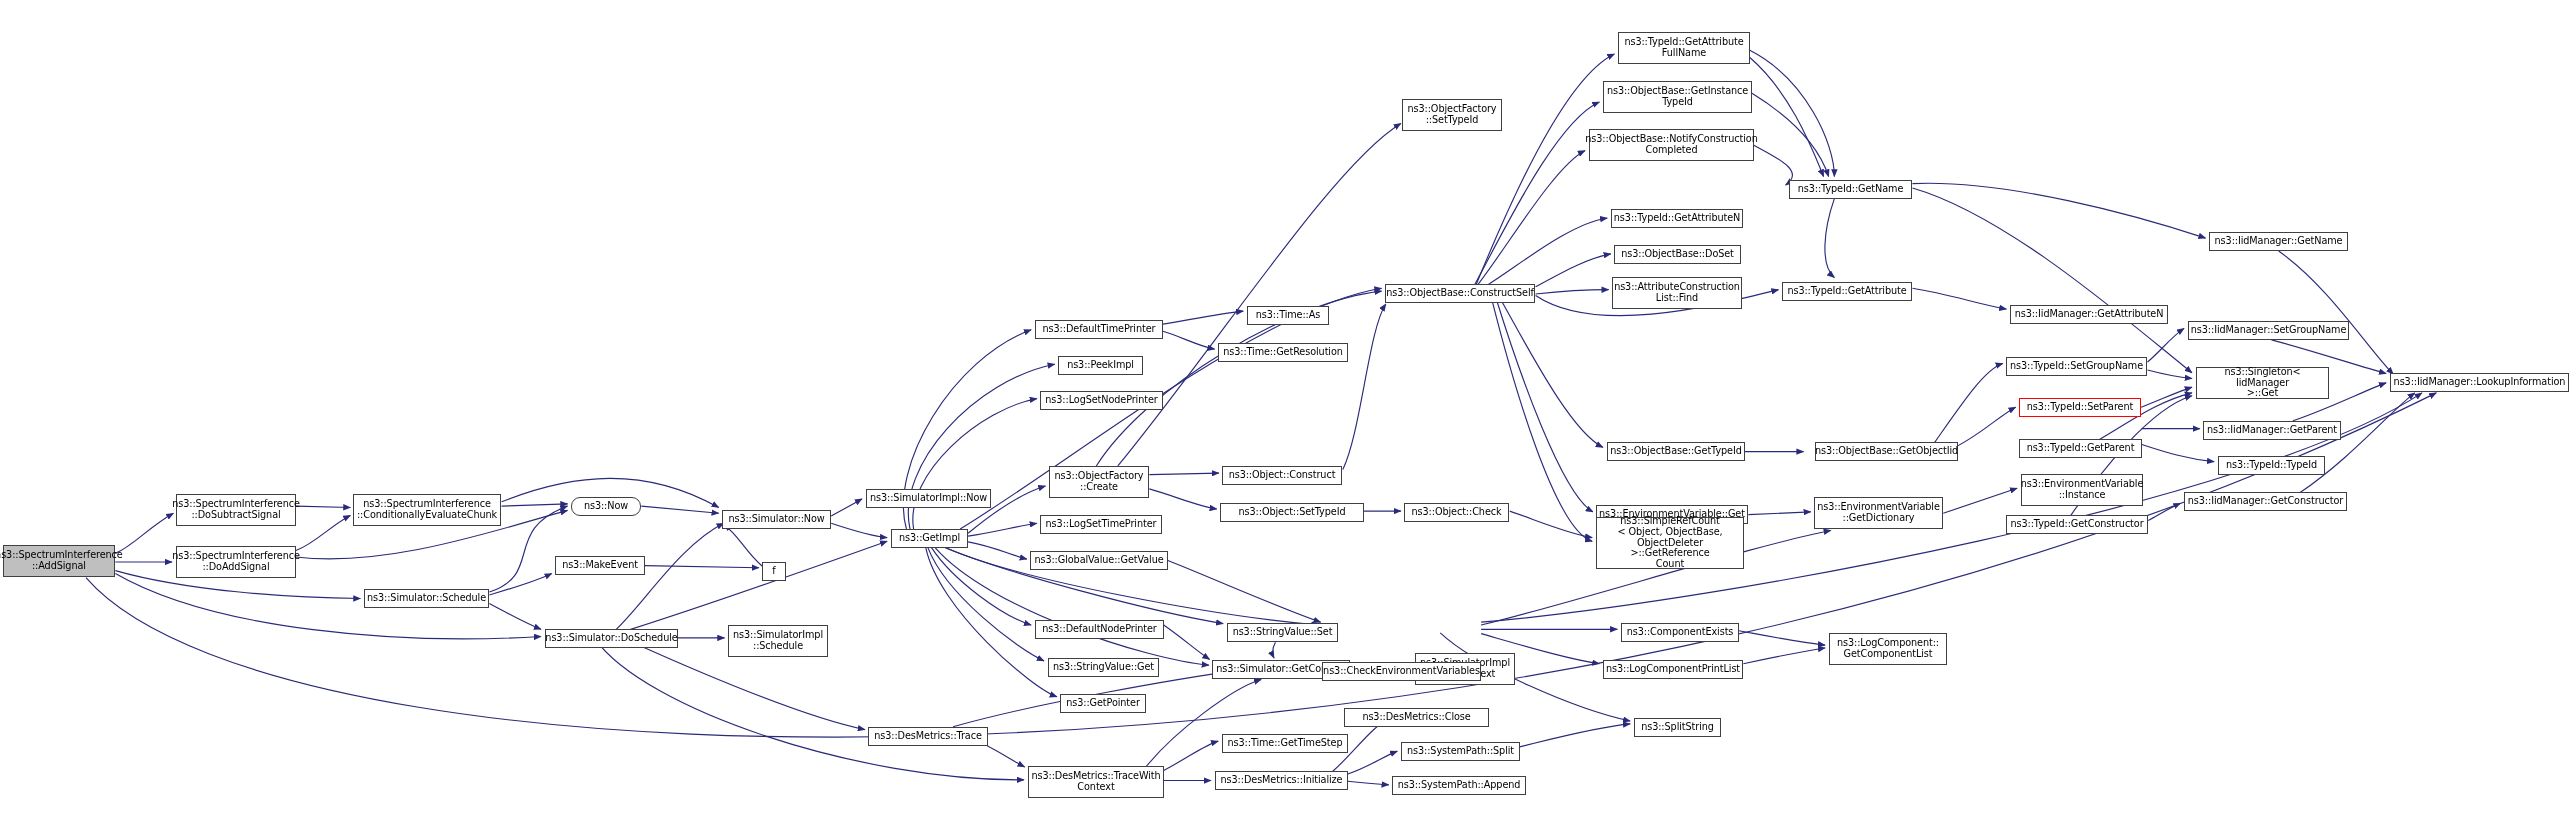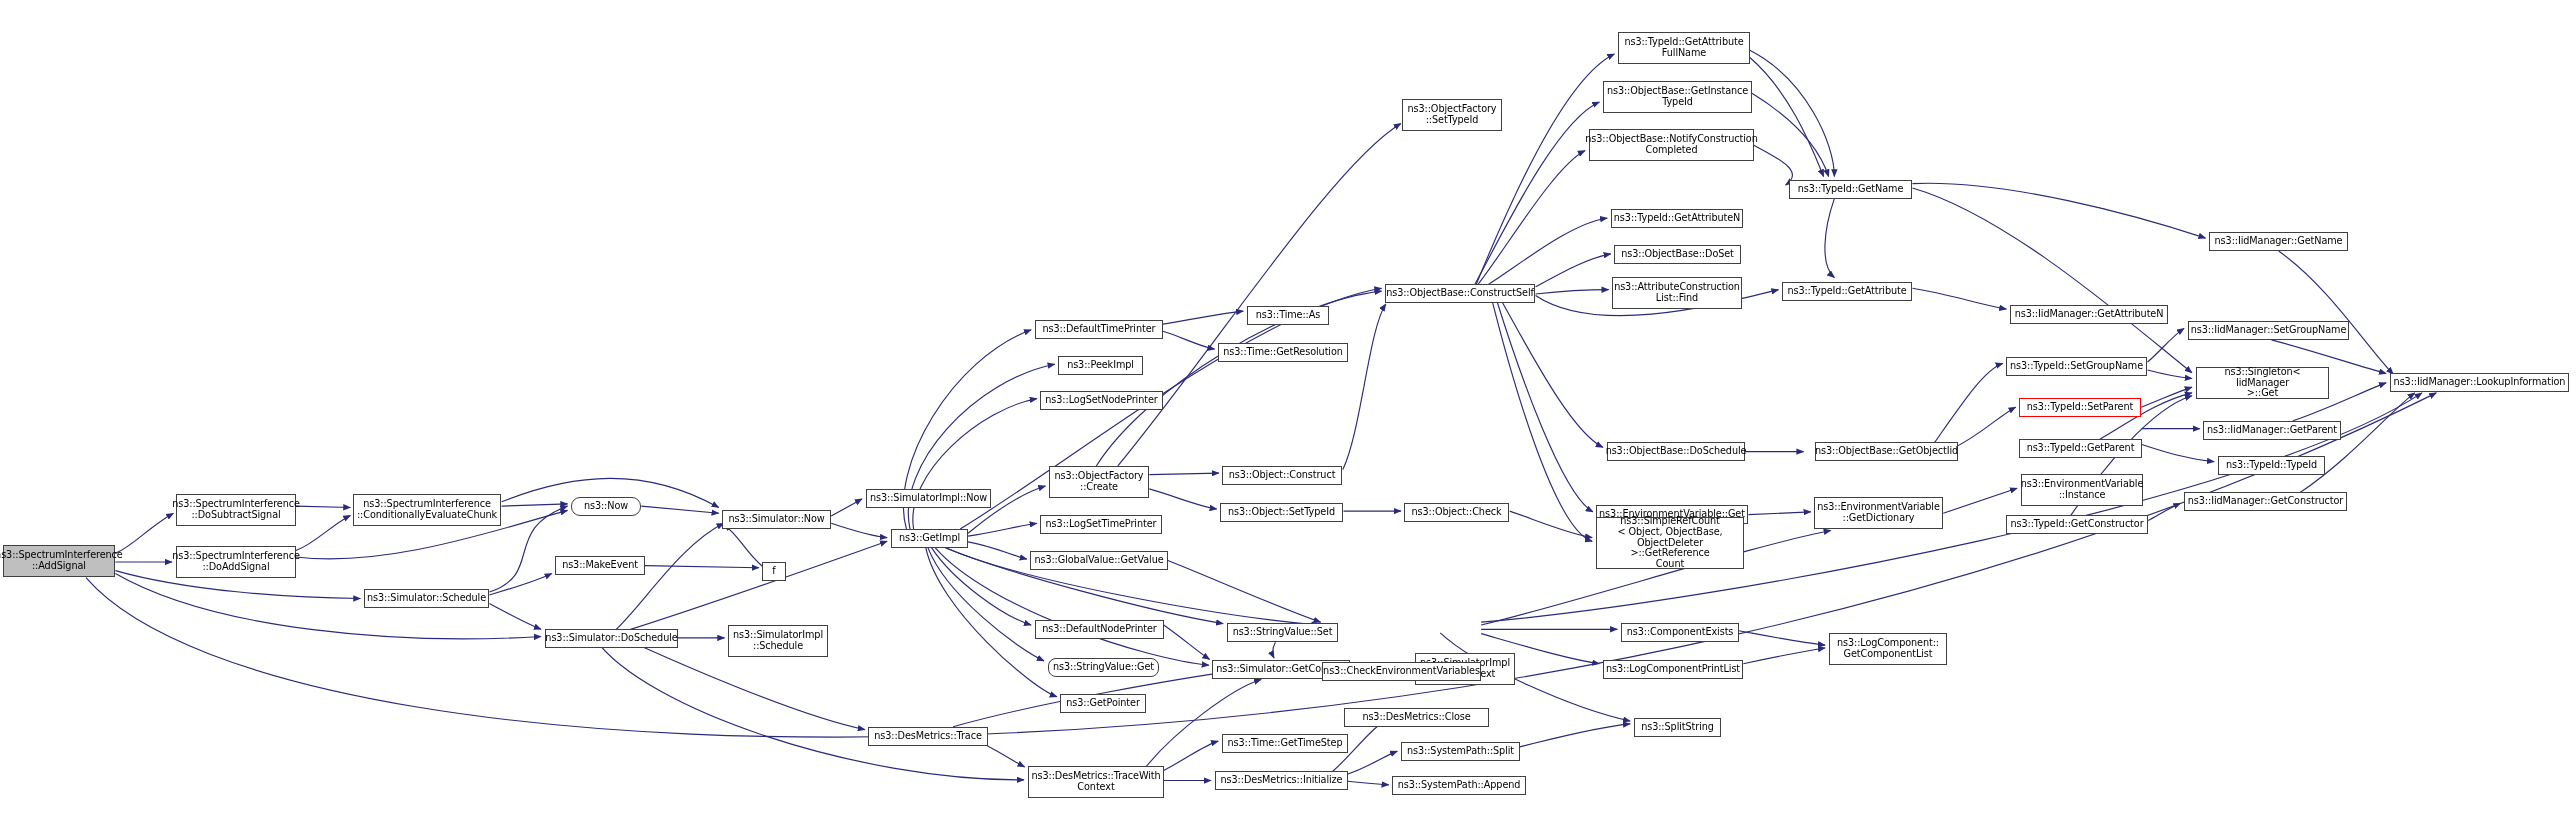--- a/index.html
+++ b/index.html
@@ -168,26 +168,26 @@
       <div class="node" style="left: 1028px; top: 766px; width: 136px; height: 32px;">ns3::DesMetrics::TraceWith
 Context</div>
       <div class="node" style="left: 1035px; top: 320px; width: 128px; height: 18.6px;">ns3::DefaultTimePrinter</div>
       <div class="node" style="left: 1058px; top: 356px; width: 85px; height: 18.6px;">ns3::PeekImpl</div>
       <div class="node" style="left: 1040px; top: 391px; width: 123px; height: 18.6px;">ns3::LogSetNodePrinter</div>
       <div class="node" style="left: 1049px; top: 466px; width: 100px; height: 32px;">ns3::ObjectFactory
 ::Create</div>
       <div class="node" style="left: 1040px; top: 515px; width: 122px; height: 18.6px;">ns3::LogSetTimePrinter</div>
       <div class="node" style="left: 1030px; top: 551px; width: 138px; height: 18.6px;">ns3::GlobalValue::GetValue</div>
       <div class="node" style="left: 1035px; top: 620px; width: 129px; height: 18.6px;">ns3::DefaultNodePrinter</div>
-      <div class="node" style="left: 1048px; top: 658px; width: 111px; height: 18.6px; border-radius: 8px;">ns3::StringValue::Get</div>
+      <div class="node" style="left: 1048px; top: 658px; width: 111px; height: 18.6px;">ns3::StringValue::Get</div>
       <div class="node" style="left: 1060px; top: 694px; width: 86px; height: 18.6px;">ns3::GetPointer</div>
       <div class="node" style="left: 1247px; top: 306px; width: 82px; height: 18.6px;">ns3::Time::As</div>
       <div class="node" style="left: 1218px; top: 343px; width: 130px; height: 18.6px;">ns3::Time::GetResolution</div>
       <div class="node" style="left: 1222px; top: 466px; width: 120px; height: 18.6px;">ns3::Object::Construct</div>
-      <div class="node" style="left: 1220px; top: 503px; width: 123px; height: 18.6px;">ns3::Object::SetTypeId</div>
+      <div class="node" style="left: 1220px; top: 503px; width: 144px; height: 18.6px;">ns3::Object::SetTypeId</div>
       <div class="node" style="left: 1227px; top: 623px; width: 111px; height: 18.6px;">ns3::StringValue::Set</div>
       <div class="node" style="left: 1212px; top: 660px; width: 138px; height: 18.6px;">ns3::Simulator::GetContext</div>
       <div class="node" style="left: 1222px; top: 734px; width: 126px; height: 18.6px;">ns3::Time::GetTimeStep</div>
       <div class="node" style="left: 1215px; top: 771px; width: 133px; height: 18.6px;">ns3::DesMetrics::Initialize</div>
       <div class="node" style="left: 1402px; top: 99px; width: 100px; height: 32px;">ns3::ObjectFactory
 ::SetTypeId</div>
       <div class="node" style="left: 1385px; top: 284px; width: 150px; height: 18.6px;">ns3::ObjectBase::ConstructSelf</div>
       <div class="node" style="left: 1404px; top: 503px; width: 105px; height: 18.6px;">ns3::Object::Check</div>
       <div class="node" style="left: 1415px; top: 653px; width: 100px; height: 32px;">ns3::SimulatorImpl
 ::GetContext</div>
@@ -198,21 +198,21 @@
       <div class="node" style="left: 1618px; top: 32px; width: 132px; height: 32px;">ns3::TypeId::GetAttribute
 FullName</div>
       <div class="node" style="left: 1603px; top: 81px; width: 149px; height: 32px;">ns3::ObjectBase::GetInstance
 TypeId</div>
       <div class="node" style="left: 1589px; top: 129px; width: 165px; height: 32px;">ns3::ObjectBase::NotifyConstruction
 Completed</div>
       <div class="node" style="left: 1611px; top: 209px; width: 132px; height: 18.6px;">ns3::TypeId::GetAttributeN</div>
       <div class="node" style="left: 1614px; top: 245px; width: 127px; height: 18.6px;">ns3::ObjectBase::DoSet</div>
       <div class="node" style="left: 1612px; top: 277px; width: 130px; height: 32px;">ns3::AttributeConstruction
 List::Find</div>
-      <div class="node" style="left: 1607px; top: 442px; width: 138px; height: 18.6px;">ns3::ObjectBase::DoSchedule</div>
+      <div class="node" style="left: 1607px; top: 442px; width: 138px; height: 18.6px;">ns3::ObjectBase::GetTypeId</div>
       <div class="node" style="left: 1596px; top: 505px; width: 152px; height: 18.6px;">ns3::EnvironmentVariable::Get</div>
       <div class="node" style="left: 1596px; top: 517px; width: 148px; height: 52px;">ns3::SimpleRefCount
 &lt; Object, ObjectBase,
 ObjectDeleter &gt;::GetReference
 Count</div>
       <div class="node" style="left: 1621px; top: 623px; width: 118px; height: 18.6px;">ns3::ComponentExists</div>
       <div class="node" style="left: 1603px; top: 660px; width: 140px; height: 18.6px;">ns3::LogComponentPrintList</div>
       <div class="node" style="left: 1634px; top: 718px; width: 87px; height: 18.6px;">ns3::SplitString</div>
       <div class="node" style="left: 1829px; top: 633px; width: 118px; height: 32px;">ns3::LogComponent::
 GetComponentList</div>

